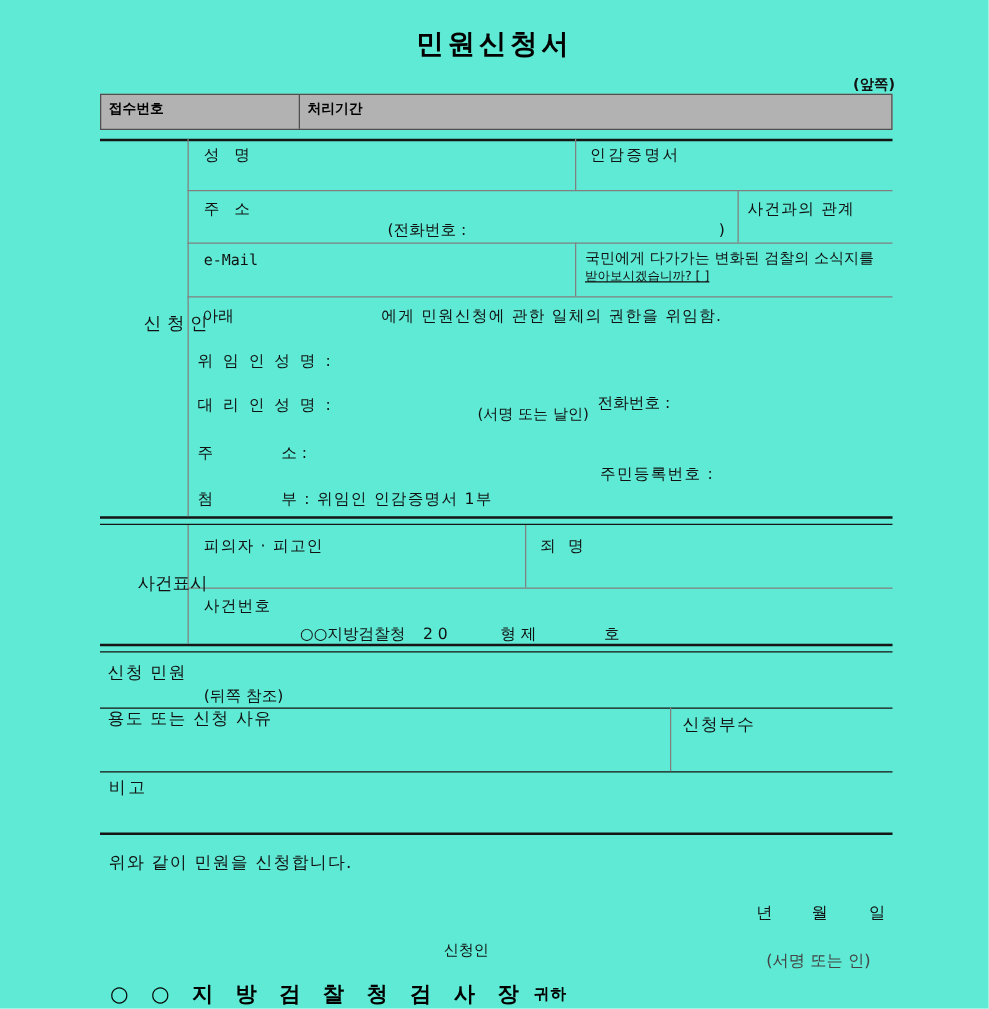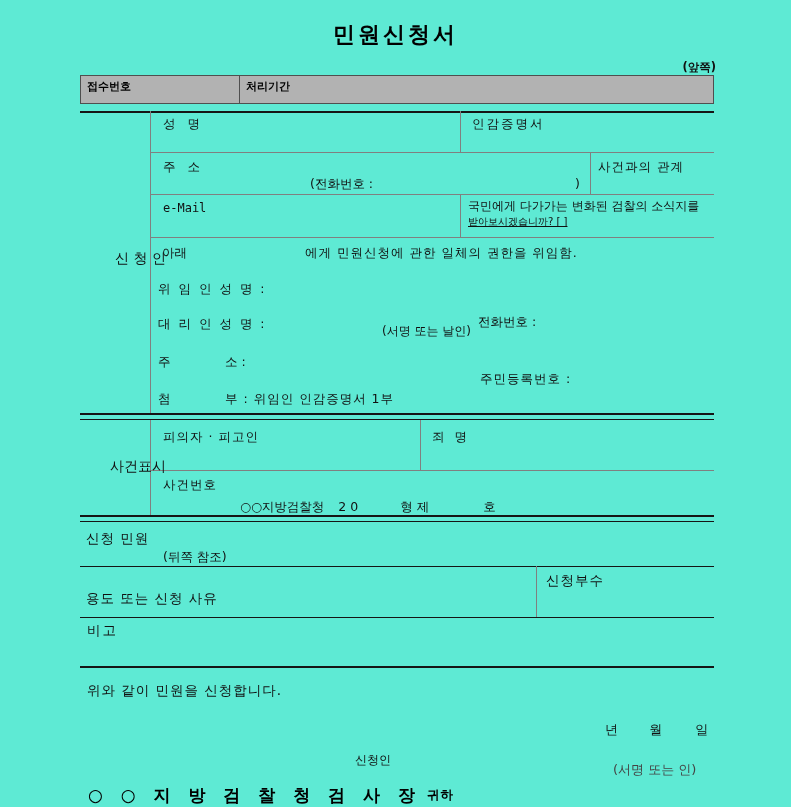--- a/index.html
+++ b/index.html
@@ -107,21 +107,21 @@
   <div class="lbl" style="left:163px; top:477px; letter-spacing:1px;">사건번호</div>
   <div class="caseline">
     <span>○○지방검찰청</span>
     <span style="margin-left:10px;text-align:right;">2 0</span>
     <span style="margin-left:38px;">형 제</span>
     <span style="margin-left:50px;">호</span>
   </div>
 
   <div class="lbl lbl-lg" style="left:86px; top:530px; letter-spacing:1px;">신청 민원</div>
   <div class="lbl" style="left:163px; top:549px;">(뒤쪽 참조)</div>
-  <div class="lbl lbl-lg" style="left:86px; top:590px; letter-spacing:1px;">용도 또는 신청 사유</div>
+  <div class="lbl lbl-lg" style="left:86px; top:567px; letter-spacing:1px;">용도 또는 신청 사유</div>
   <div class="lbl lbl-lg" style="left:546px; top:572px; letter-spacing:1px;">신청부수</div>
   <div class="lbl lbl-lg" style="left:87px; top:622px; letter-spacing:2px;">비고</div>
 
   <div class="lbl lbl-lg" style="left:87px; top:682px; letter-spacing:1px;">위와 같이 민원을 신청합니다.</div>
   <div class="dateline">
     <span>년</span>
     <span style="margin-left:27px;">월</span>
     <span style="margin-left:29px;">일</span>
   </div>
   <div class="lbl" style="left:355px; top:753px; font-size:12px;">신청인</div>

